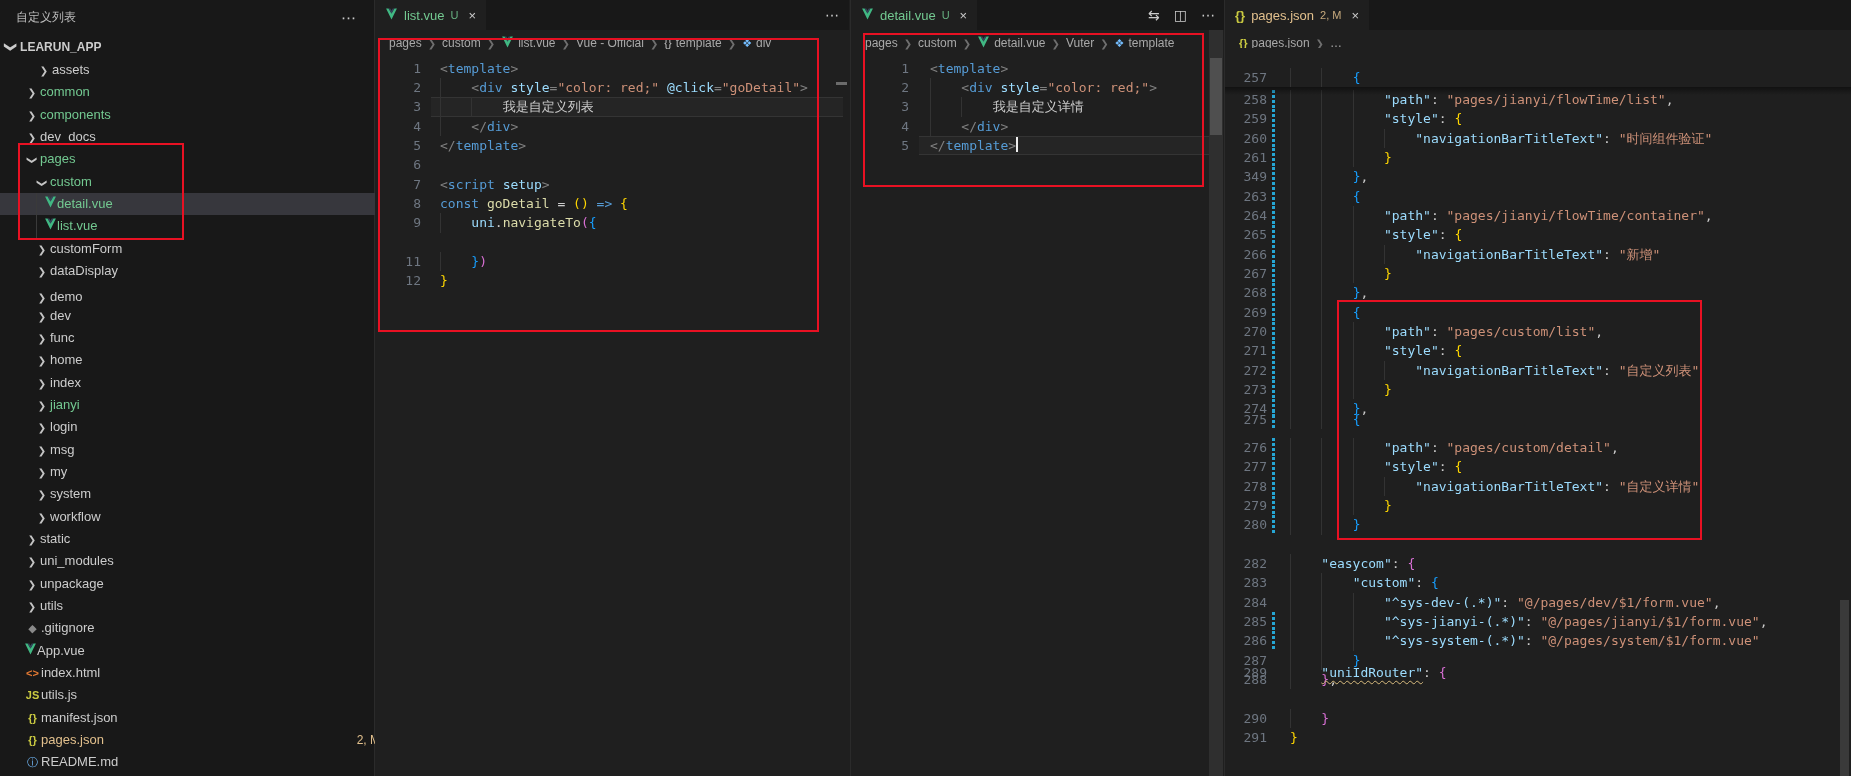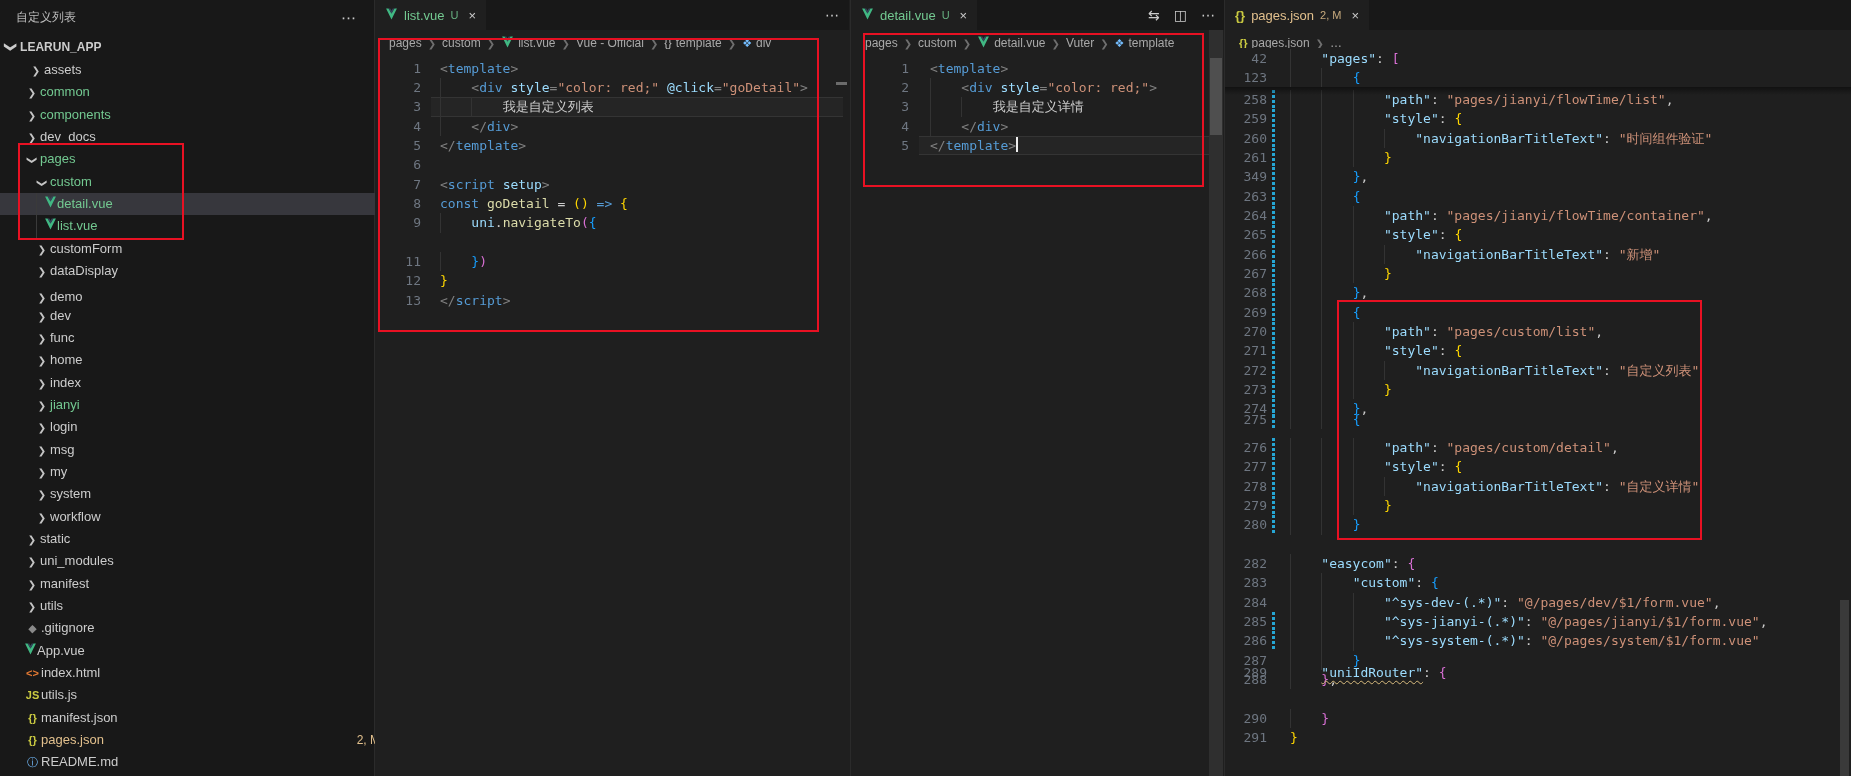--- a/index.html
+++ b/index.html
@@ -69,21 +69,21 @@
 
 <div id="stage">
 
   <div id="sidebar">
     <div id="sb-title">自定义列表</div>
     <div id="sb-more">⋯</div>
     <div id="sb-root">
       <span class="chev exp" style="display:inline-block">❯</span><span>LEARUN_APP</span>
     </div>
     <div id="tree">
-        <div class="trow" style="top: 0px; padding-left: 28px;"><span class="chev">❯</span><span class="lbl-def">assets</span></div>
+        <div class="trow" style="top: 0px; padding-left: 36px;"><span class="chev">❯</span><span class="lbl-def">assets</span></div>
         <div class="trow" style="top: 22.33px; padding-left: 24px;"><span class="chev">❯</span><span class="lbl-green">common</span><span class="badge dot">●</span></div>
         <div class="trow" style="top: 44.66px; padding-left: 24px;"><span class="chev">❯</span><span class="lbl-green">components</span><span class="badge dot">●</span></div>
         <div class="trow" style="top: 66.99px; padding-left: 24px;"><span class="chev">❯</span><span class="lbl-def">dev_docs</span></div>
         <div class="trow" style="top: 89.32px; padding-left: 24px;"><span class="chev exp">❯</span><span class="lbl-green">pages</span><span class="badge dot">●</span></div>
         <div class="trow" style="top: 111.65px; padding-left: 34px;"><span class="chev exp">❯</span><span class="lbl-green">custom</span><span class="badge dot">●</span></div>
         <div class="trow sel" style="top: 133.98px; padding-left: 44px;"><span><svg width="13" height="12" viewBox="0 0 24 22">
               <path fill="#41b883" d="M2 1h4.6L12 10.2 17.4 1H22L12 21z"></path>
               <path fill="#35495e" d="M6.6 1h3.1L12 5.1 14.3 1h3.1L12 10.2z"></path>
             </svg></span><span class="lbl-green">detail.vue</span><span class="badge">U</span></div>
         <div class="trow" style="top: 156.31px; padding-left: 44px;"><span><svg width="13" height="12" viewBox="0 0 24 22">
@@ -98,21 +98,21 @@
         <div class="trow" style="top: 290.29px; padding-left: 34px;"><span class="chev">❯</span><span class="lbl-def">home</span></div>
         <div class="trow" style="top: 312.62px; padding-left: 34px;"><span class="chev">❯</span><span class="lbl-def">index</span></div>
         <div class="trow" style="top: 334.95px; padding-left: 34px;"><span class="chev">❯</span><span class="lbl-green">jianyi</span><span class="badge dot">●</span></div>
         <div class="trow" style="top: 357.28px; padding-left: 34px;"><span class="chev">❯</span><span class="lbl-def">login</span></div>
         <div class="trow" style="top: 379.61px; padding-left: 34px;"><span class="chev">❯</span><span class="lbl-def">msg</span></div>
         <div class="trow" style="top: 401.94px; padding-left: 34px;"><span class="chev">❯</span><span class="lbl-def">my</span></div>
         <div class="trow" style="top: 424.27px; padding-left: 34px;"><span class="chev">❯</span><span class="lbl-def">system</span></div>
         <div class="trow" style="top: 446.6px; padding-left: 34px;"><span class="chev">❯</span><span class="lbl-def">workflow</span></div>
         <div class="trow" style="top: 468.93px; padding-left: 24px;"><span class="chev">❯</span><span class="lbl-def">static</span></div>
         <div class="trow" style="top: 491.26px; padding-left: 24px;"><span class="chev">❯</span><span class="lbl-def">uni_modules</span></div>
-        <div class="trow" style="top: 513.59px; padding-left: 24px;"><span class="chev">❯</span><span class="lbl-def">manifest</span></div>
+        <div class="trow" style="top: 513.59px; padding-left: 24px;"><span class="chev">❯</span><span class="lbl-def">unpackage</span></div>
         <div class="trow" style="top: 535.92px; padding-left: 24px;"><span class="chev">❯</span><span class="lbl-def">utils</span></div>
         <div class="trow" style="top: 558.25px; padding-left: 24px;"><span class="ficon i-git">◆</span><span class="lbl-def">.gitignore</span></div>
         <div class="trow" style="top: 580.58px; padding-left: 24px;"><span><svg width="13" height="12" viewBox="0 0 24 22">
               <path fill="#41b883" d="M2 1h4.6L12 10.2 17.4 1H22L12 21z"></path>
               <path fill="#35495e" d="M6.6 1h3.1L12 5.1 14.3 1h3.1L12 10.2z"></path>
             </svg></span><span class="lbl-def">App.vue</span></div>
         <div class="trow" style="top: 602.91px; padding-left: 24px;"><span class="ficon i-html">&lt;&gt;</span><span class="lbl-def">index.html</span></div>
         <div class="trow" style="top: 625.24px; padding-left: 24px;"><span class="ficon i-js">JS</span><span class="lbl-def">utils.js</span></div>
         <div class="trow" style="top: 647.57px; padding-left: 24px;"><span class="ficon i-json">{}</span><span class="lbl-def">manifest.json</span></div>
         <div class="trow" style="top: 669.9px; padding-left: 24px;"><span class="ficon i-json">{}</span><span class="lbl-yellow">pages.json</span><span class="badge yellow">2, M</span></div>
@@ -161,21 +161,20 @@
         <div class="cl" style="top: 77.933px;"><div class="iguide" style="left: 65px;"></div><span class="ln" style="width: 46px;">2</span><span class="code" style="left: 65px;"><span class="fg">    </span><span class="pt">&lt;</span><span class="tag">div</span><span class="fg"> </span><span class="attr">style</span><span class="pt">=</span><span class="str">"color: red;"</span><span class="fg"> </span><span class="attr">@click</span><span class="pt">=</span><span class="str">"goDetail"</span><span class="pt">&gt;</span></span></div>
         <div class="cl" style="top: 97.266px;"><div class="curline" style="left: 56px; right: 6px;"></div><div class="iguide" style="left: 65px;"></div><div class="iguide" style="left: 96.308px;"></div><span class="ln" style="width: 46px;">3</span><span class="code" style="left: 65px;"><span class="fg">        </span><span class="fg">我是自定义列表</span></span></div>
         <div class="cl" style="top: 116.599px;"><div class="iguide" style="left: 65px;"></div><span class="ln" style="width: 46px;">4</span><span class="code" style="left: 65px;"><span class="fg">    </span><span class="pt">&lt;/</span><span class="tag">div</span><span class="pt">&gt;</span></span></div>
         <div class="cl" style="top: 135.932px;"><span class="ln" style="width: 46px;">5</span><span class="code" style="left: 65px;"><span class="pt">&lt;/</span><span class="tag">template</span><span class="pt">&gt;</span></span></div>
         <div class="cl" style="top: 155.265px;"><span class="ln" style="width: 46px;">6</span><span class="code" style="left: 65px;"></span></div>
         <div class="cl" style="top: 174.598px;"><span class="ln" style="width: 46px;">7</span><span class="code" style="left: 65px;"><span class="pt">&lt;</span><span class="tag">script</span><span class="fg"> </span><span class="attr">setup</span><span class="pt">&gt;</span></span></div>
         <div class="cl" style="top: 193.931px;"><span class="ln" style="width: 46px;">8</span><span class="code" style="left: 65px;"><span class="kw">const</span><span class="fg"> </span><span class="fn">goDetail</span><span class="fg"> = </span><span class="b1">()</span><span class="fg"> </span><span class="kw">=&gt;</span><span class="fg"> </span><span class="b1">{</span></span></div>
         <div class="cl" style="top: 213.264px;"><div class="iguide" style="left: 65px;"></div><span class="ln" style="width: 46px;">9</span><span class="code" style="left: 65px;"><span class="fg">    </span><span class="attr">uni</span><span class="fg">.</span><span class="fn">navigateTo</span><span class="b2">(</span><span class="b3">{</span></span></div>
         <div class="cl" style="top: 251.93px;"><div class="iguide" style="left: 65px;"></div><span class="ln" style="width: 46px;">11</span><span class="code" style="left: 65px;"><span class="fg">    </span><span class="b3">}</span><span class="b2">)</span></span></div>
         <div class="cl" style="top: 271.263px;"><span class="ln" style="width: 46px;">12</span><span class="code" style="left: 65px;"><span class="b1">}</span></span></div>
-        <div class="cl" style="top: 290.596px;"><span class="ln" style="width: 46px;">13</span><span class="code" style="left: 65px;"><span class="pt">&lt;/</span><span class="tag">script</span><span class="pt">&gt;</span></span></div>
       </div>
     </div>
   <div class="group" id="g2" style="left:850px;width:374px;">
       <div class="tabbar">
         <div class="tab">
           <span><svg width="13" height="12" viewBox="0 0 24 22">
               <path fill="#41b883" d="M2 1h4.6L12 10.2 17.4 1H22L12 21z"></path>
               <path fill="#35495e" d="M6.6 1h3.1L12 5.1 14.3 1h3.1L12 10.2z"></path>
             </svg></span>
           <span class="tlabel lbl-green">detail.vue</span>
@@ -256,22 +255,21 @@
         <div class="cl" style="top: 592.658px;"><div class="iguide" style="left: 65px;"></div><div class="iguide" style="left: 96.308px;"></div><div class="iguide" style="left: 127.616px;"></div><span class="ln" style="width: 42px;">284</span><span class="code" style="left: 65px;"><span class="fg">            </span><span class="attr">"^sys-dev-(.*)"</span><span class="fg">: </span><span class="str">"@/pages/dev/$1/form.vue"</span><span class="fg">,</span></span></div>
         <div class="cl" style="top: 611.991px;"><div class="iguide" style="left: 65px;"></div><div class="iguide" style="left: 96.308px;"></div><div class="iguide" style="left: 127.616px;"></div><span class="ln" style="width: 42px;">285</span><span class="modbar" style="left: 47px;"></span><span class="code" style="left: 65px;"><span class="fg">            </span><span class="attr">"^sys-jianyi-(.*)"</span><span class="fg">: </span><span class="str">"@/pages/jianyi/$1/form.vue"</span><span class="fg">,</span></span></div>
         <div class="cl" style="top: 631.324px;"><div class="iguide" style="left: 65px;"></div><div class="iguide" style="left: 96.308px;"></div><div class="iguide" style="left: 127.616px;"></div><span class="ln" style="width: 42px;">286</span><span class="modbar" style="left: 47px;"></span><span class="code" style="left: 65px;"><span class="fg">            </span><span class="attr">"^sys-system-(.*)"</span><span class="fg">: </span><span class="str">"@/pages/system/$1/form.vue"</span></span></div>
         <div class="cl" style="top: 650.657px;"><div class="iguide" style="left: 65px;"></div><div class="iguide" style="left: 96.308px;"></div><span class="ln" style="width: 42px;">287</span><span class="code" style="left: 65px;"><span class="fg">        </span><span class="b3">}</span></span></div>
         <div class="cl" style="top: 669.99px;"><div class="iguide" style="left: 65px;"></div><span class="ln" style="width: 42px;">288</span><span class="code" style="left: 65px;"><span class="fg">    </span><span class="b2">}</span><span class="fg">,</span></span></div>
         <div class="cl" style="top: 663px;"><div class="iguide" style="left: 65px;"></div><span class="ln" style="width: 42px;">289</span><span class="code" style="left: 65px;"><span class="fg">    </span><span class="warn">"uniIdRouter"</span><span class="fg">: </span><span class="b2">{</span></span></div>
         <div class="cl" style="top: 708.656px;"><div class="iguide" style="left: 65px;"></div><span class="ln" style="width: 42px;">290</span><span class="code" style="left: 65px;"><span class="fg">    </span><span class="b2">}</span></span></div>
         <div class="cl" style="top: 727.989px;"><span class="ln" style="width: 42px;">291</span><span class="code" style="left: 65px;"><span class="b1">}</span></span></div>
       </div>
       <div id="sticky">
-        <div class="cl" style="top: 0.6px;"><div class="iguide" style="left: 65px;"></div><span class="ln" style="width: 42px;">42</span><span class="code" style="left: 65px;"><span class="fg">    </span><span class="attr">"pages"</span><span class="fg">: </span><span class="b2">[</span></span></div>
-        <div class="cl" style="top: 19.933px;"><div class="iguide" style="left: 65px;"></div><div class="iguide" style="left: 96.308px;"></div><span class="ln" style="width: 42px;">123</span><span class="code" style="left: 65px;"><span class="fg">        </span><span class="b3">{</span></span></div>
+        <div class="cl" style="top: 19.933px;"><div class="iguide" style="left: 65px;"></div><div class="iguide" style="left: 96.308px;"></div><span class="ln" style="width: 42px;">257</span><span class="code" style="left: 65px;"><span class="fg">        </span><span class="b3">{</span></span></div>
       </div>
       <div id="sticky-shadow"></div>
     </div>
 
   <div class="vtrack" style="left:1209px;top:30px;width:14px;height:746px;"></div>
   <div class="vthumb" style="left:1210px;top:58px;width:12px;height:77px;"></div>
 
   <div class="ruler-dash" style="left:836px;top:82px;width:11px;height:3px;"></div>
 
   <div class="vthumb" style="left:1840px;top:600px;width:9px;height:176px;background:#3a3a3a;"></div>

